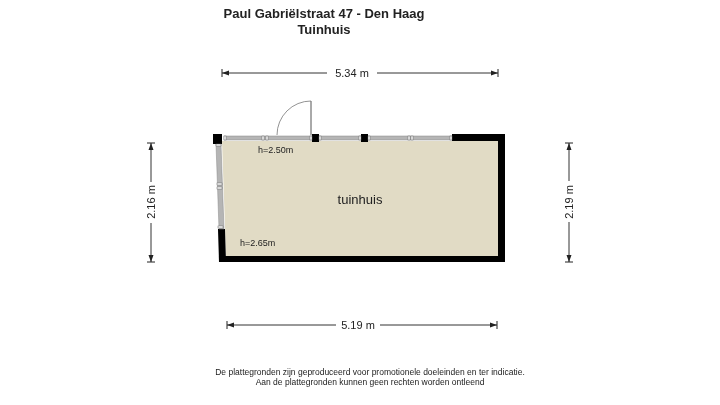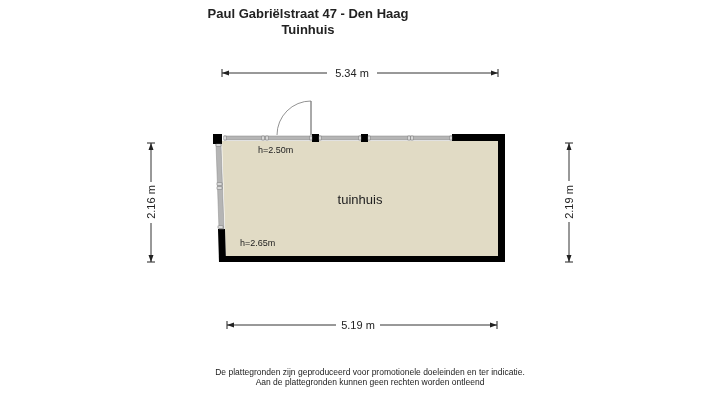--- a/index.html
+++ b/index.html
@@ -1,18 +1,18 @@
 <!DOCTYPE html>
 <html><head>
   <meta charset="utf-8">
   <style>
     html, body { margin: 0; padding: 0; background: #ffffff; }
     body { width: 720px; height: 405px; position: relative; overflow: hidden;
            font-family: "Liberation Sans", sans-serif; color: #222; }
-    .title { position: absolute; left: 0; width: 616px; text-align: center;
+    .title { position: absolute; left: 16px; width: 616px; text-align: center;
              font-weight: bold; font-size: 13px; color: #222; }
     .t1 { top: 6px; }
     .t2 { top: 22px; }
     svg { position: absolute; left: 0; top: 0; }
     .dimlabel { font-family: "Liberation Sans", sans-serif; font-size: 11px; fill: #222; }
     .room { font-family: "Liberation Sans", sans-serif; font-size: 13px; fill: #222; }
     .hlabel { font-family: "Liberation Sans", sans-serif; font-size: 9px; fill: #222; }
     .footer { position: absolute; left: 0; width: 720px; text-align: center;
               font-size: 8.5px; color: #222; line-height: 10px; top: 367px; padding-left: 10px; }
   </style>

